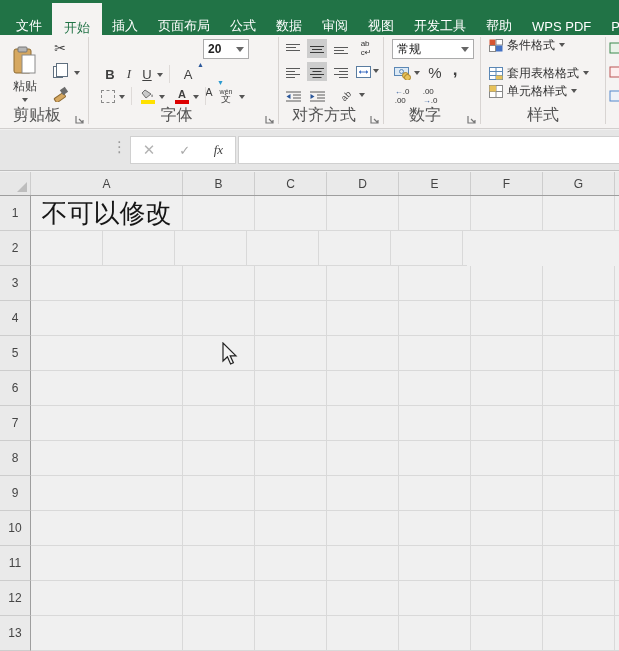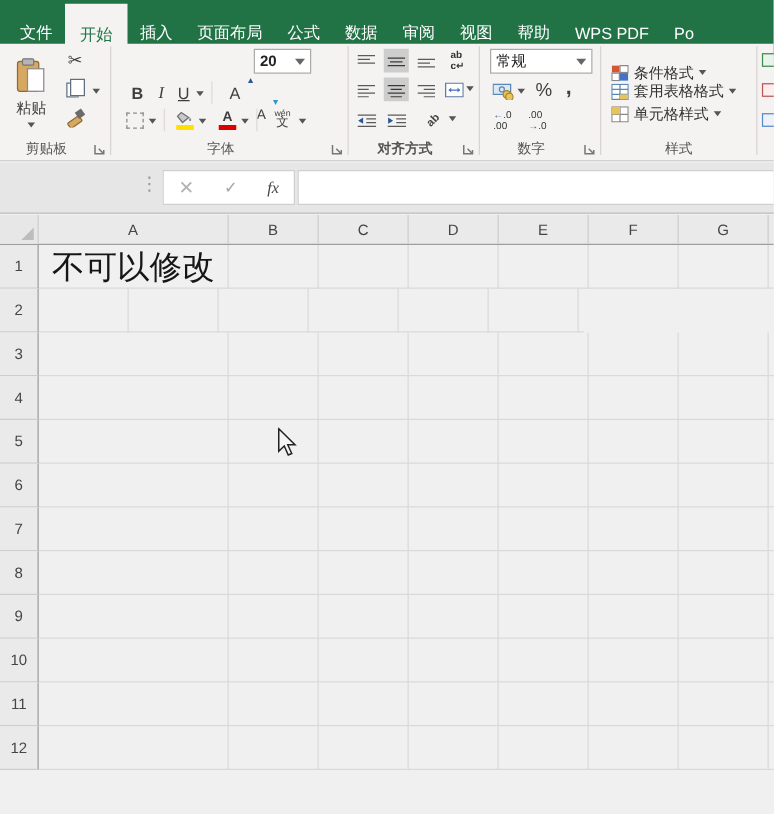--- a/index.html
+++ b/index.html
@@ -9,21 +9,21 @@
 
   
   .tabbar { position:absolute; left:0; top:0; width:619px; height:52px; background:#217346; display:flex; align-items:stretch; padding-left:6px; overflow:hidden; white-space:nowrap; }
   .tab { color:#fff; font-size:13px; padding:0 10px; display:flex; align-items:center; cursor:default; }
   .tab.selected { background:#f5f3f2; color:#217346; margin-top:3px; padding:0 12px; }
 
   
   .ribbon { position:absolute; left:0; top:35px; width:619px; height:94px; background:#f5f3f2; border-bottom:1px solid #d2cfce; display:flex; }
   .group { position:relative; height:100%; flex:none; }
   .group-sep { width:1px; background:#d8d4d2; margin:2px 0 4px 0; flex:none; }
-  .group-label { position:absolute; bottom:2px; left:0; right:14px; text-align:center; font-size:11px; color:#555; }
+  .group-label { position:absolute; bottom:2px; left:0; right:14px; text-align:center; font-size:16px; color:#555; }
   .launcher { position:absolute; bottom:3px; right:3px; width:11px; height:11px; cursor:pointer; }
   .rbtn { position:absolute; display:flex; align-items:center; justify-content:center; color:#3f3f3f; cursor:pointer; }
   .rbtn.active { background:#cdcdcd; }
   .combo { position:absolute; background:#fff; border:1px solid #ababab; font-size:12px; color:#222; display:flex; align-items:center; padding:0 4px; justify-content:space-between; cursor:pointer; }
   .chev { width:0; height:0; border-left:4px solid transparent; border-right:4px solid transparent; border-top:5px solid #666; flex:none; }
   .dd { width:0; height:0; border-left:3px solid transparent; border-right:3px solid transparent; border-top:4px solid #555; display:inline-block; }
   .vline { position:absolute; width:1px; background:#dedad8; }
   .bold-b { font-weight:bold; font-size:13px; }
   .ital-i { font-style:italic; font-family:"Liberation Serif",serif; font-size:13px; }
   .und-u { text-decoration:underline; font-size:13px; }
@@ -73,20 +73,21 @@
 
   <div class="tabbar" id="tabbar">
       <div class="tab">文件</div>
       <div class="tab selected">开始</div>
       <div class="tab">插入</div>
       <div class="tab">页面布局</div>
       <div class="tab">公式</div>
       <div class="tab">数据</div>
       <div class="tab">审阅</div>
       <div class="tab">视图</div>
+      <div class="tab">开发工具</div>
       <div class="tab">帮助</div>
       <div class="tab">WPS PDF</div>
       <div class="tab">Po</div>
     </div>
 
   <div class="ribbon">
 
     <div class="group" style="width:88px;">
       <div class="rbtn" style="left:6px;top:4px;width:38px;height:70px;flex-direction:column;">
         <svg width="26" height="30" viewBox="0 0 26 30">
@@ -165,21 +166,21 @@
         <b>文</b>
       </div>
       <span class="dd" style="position:absolute;left:150px;top:60px;"></span>
       <div class="group-label">字体</div>
       <svg class="launcher" viewBox="0 0 11 11">
           <path d="M2,2 v7 h7 M5,5 l4,4 M9,6 v3 h-3" fill="none" stroke="#777" stroke-width="1.2"></path>
         </svg>
     </div>
     <div class="group-sep"></div>
 
-    <div class="group" style="width:104px;font-weight:bold;">
+    <div class="group" style="width:104px;">
       <div class="rbtn" style="left:4px;top:4px;width:20px;height:19px;">
           <svg width="14" height="12">
             <g stroke="#5a5a5a">
               <line x1="0" y1="1.5" x2="14" y2="1.5"></line>
               <line x1="0" y1="4.5" x2="10" y2="4.5"></line>
               <line x1="0" y1="7.5" x2="14" y2="7.5"></line>
             </g>
           </svg>
         </div>
       <div class="rbtn active" style="left:28px;top:4px;width:20px;height:19px;">
@@ -295,21 +296,21 @@
       <div class="rbtn stacktxt" style="left:6px;top:51px;width:24px;height:20px;"><span><span class="blue">←</span>.0<br>.00</span></div>
       <div class="rbtn stacktxt" style="left:34px;top:51px;width:24px;height:20px;"><span>.00<br><span class="blue">→</span>.0</span></div>
       <div class="group-label">数字</div>
       <svg class="launcher" viewBox="0 0 11 11">
           <path d="M2,2 v7 h7 M5,5 l4,4 M9,6 v3 h-3" fill="none" stroke="#777" stroke-width="1.2"></path>
         </svg>
     </div>
     <div class="group-sep"></div>
 
     <div class="group" style="width:124px;">
-      <div class="styles-row" style="top:13px;">
+      <div class="styles-row" style="top:0;">
         <svg width="14" height="13">
             <rect x="0.5" y="0.5" width="6" height="5.5" fill="#d65532"></rect>
             <rect x="7" y="0.5" width="6.5" height="5.5" fill="#fff" stroke="#888"></rect>
             <rect x="0.5" y="6.5" width="6" height="6" fill="#fff" stroke="#888"></rect>
             <rect x="7" y="6.5" width="6.5" height="6" fill="#4472c4"></rect>
           </svg>
         <span>条件格式</span>
           <span class="dd"></span>
       </div>
       <div class="styles-row" style="top:28px;text-align:center;">
@@ -494,18 +495,29 @@
         <div class="rhdr">12</div>
         <div class="cell wA"></div>
         <div class="cell wS"></div>
         <div class="cell wS"></div>
         <div class="cell wS"></div>
         <div class="cell wS"></div>
         <div class="cell wS"></div>
         <div class="cell wS"></div>
         <div class="cell wSl"></div>
       </div>
+      <div class="grow">
+        <div class="rhdr">13</div>
+        <div class="cell wA"></div>
+        <div class="cell wS"></div>
+        <div class="cell wS"></div>
+        <div class="cell wS"></div>
+        <div class="cell wS"></div>
+        <div class="cell wS"></div>
+        <div class="cell wS"></div>
+        <div class="cell wSl"></div>
+      </div>
     </div>
 
   <svg class="cursor" viewBox="0 0 18 24">
     <path d="M1,1 L1,19 L5.4,14.8 L8.6,22 L11.4,20.8 L8.2,13.8 L14,13.8 Z" fill="#f4f4f4" stroke="#222" stroke-width="1.2"></path>
   </svg>
 </div>
 
 </body></html>

